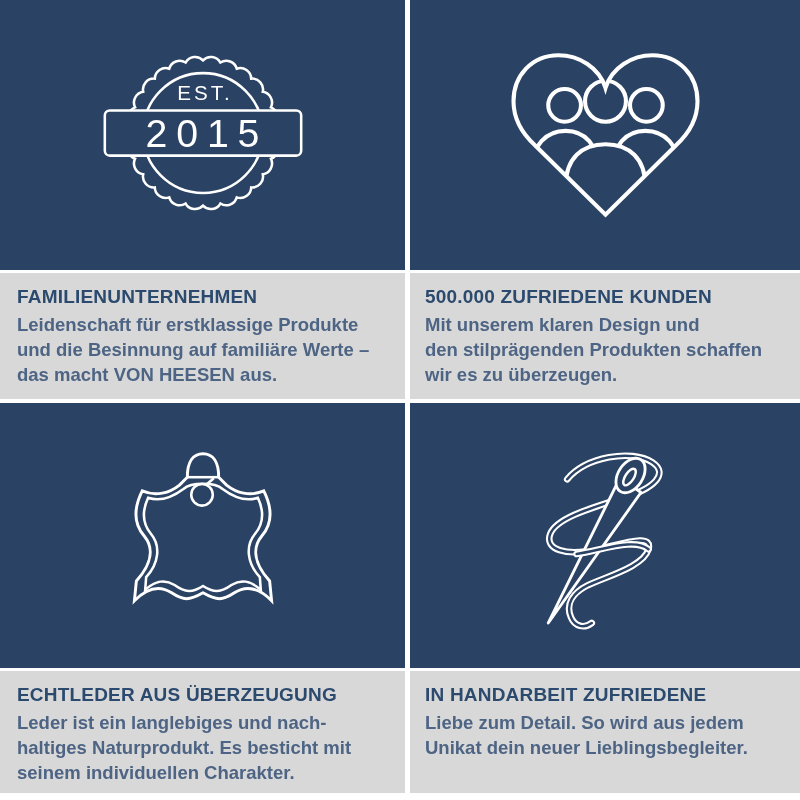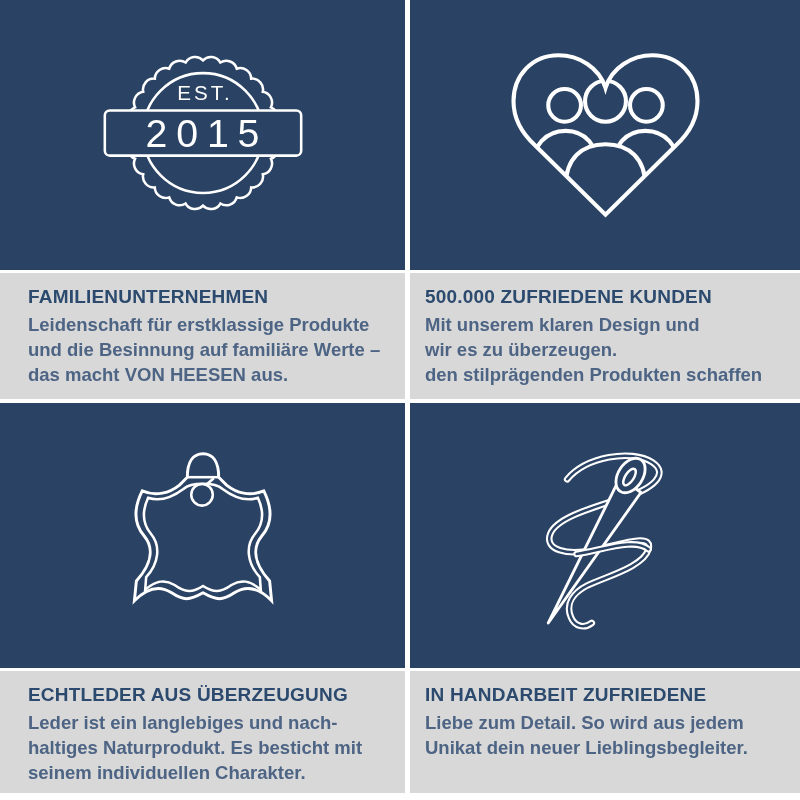--- a/index.html
+++ b/index.html
@@ -10,21 +10,21 @@
   .panel{
     position:absolute;background:#2a4263;
     display:flex;align-items:center;justify-content:center;text-decoration:underline;
   }
   .panel-tl{left:0;top:0;width:405px;height:270px;}
   .panel-tr{left:410px;top:0;width:390px;height:270px;}
   .panel-bl{left:0;top:403px;width:405px;height:265px;}
   .panel-br{left:410px;top:403px;width:390px;height:265px;}
   .textblock{
     position:absolute;background:#d8d8d8;box-sizing:border-box;
-    padding:13px 14px 0 28px;
+    padding:13px 14px 0 17px;
   }
   .text-tl{left:0;top:273px;width:405px;height:126px;}
   .text-tr{left:410px;top:273px;width:390px;height:126px;}
   .text-bl{left:0;top:671px;width:405px;height:122px;}
   .text-br{left:410px;top:671px;width:390px;height:122px;}
   .text-tr,.text-br{padding-left:15px;}
   .heading{
     margin:0 0 4px 0;font-size:19px;font-weight:700;letter-spacing:.2px;
     color:#2c4a6e;white-space:nowrap;
   }
@@ -101,22 +101,22 @@
   <div class="textblock text-tl">
     <h3 class="heading">FAMILIENUNTERNEHMEN</h3>
     <span class="body-line">Leidenschaft für erstklassige Produkte</span>
     <span class="body-line">und die Besinnung auf familiäre Werte –</span>
     <span class="body-line">das macht VON HEESEN aus.</span>
   </div>
 
   <div class="textblock text-tr">
     <h3 class="heading">500.000 ZUFRIEDENE KUNDEN</h3>
     <span class="body-line">Mit unserem klaren Design und</span>
+    <span class="body-line">den stilprägenden Produkten schaffen</span>
     <span class="body-line">wir es zu überzeugen.</span>
-    <span class="body-line">den stilprägenden Produkten schaffen</span>
   </div>
 
   <div class="textblock text-bl">
     <h3 class="heading">ECHTLEDER AUS ÜBERZEUGUNG</h3>
     <span class="body-line">Leder ist ein langlebiges und nach-</span>
     <span class="body-line">haltiges Naturprodukt. Es besticht mit</span>
     <span class="body-line">seinem individuellen Charakter.</span>
   </div>
 
   <div class="textblock text-br">

